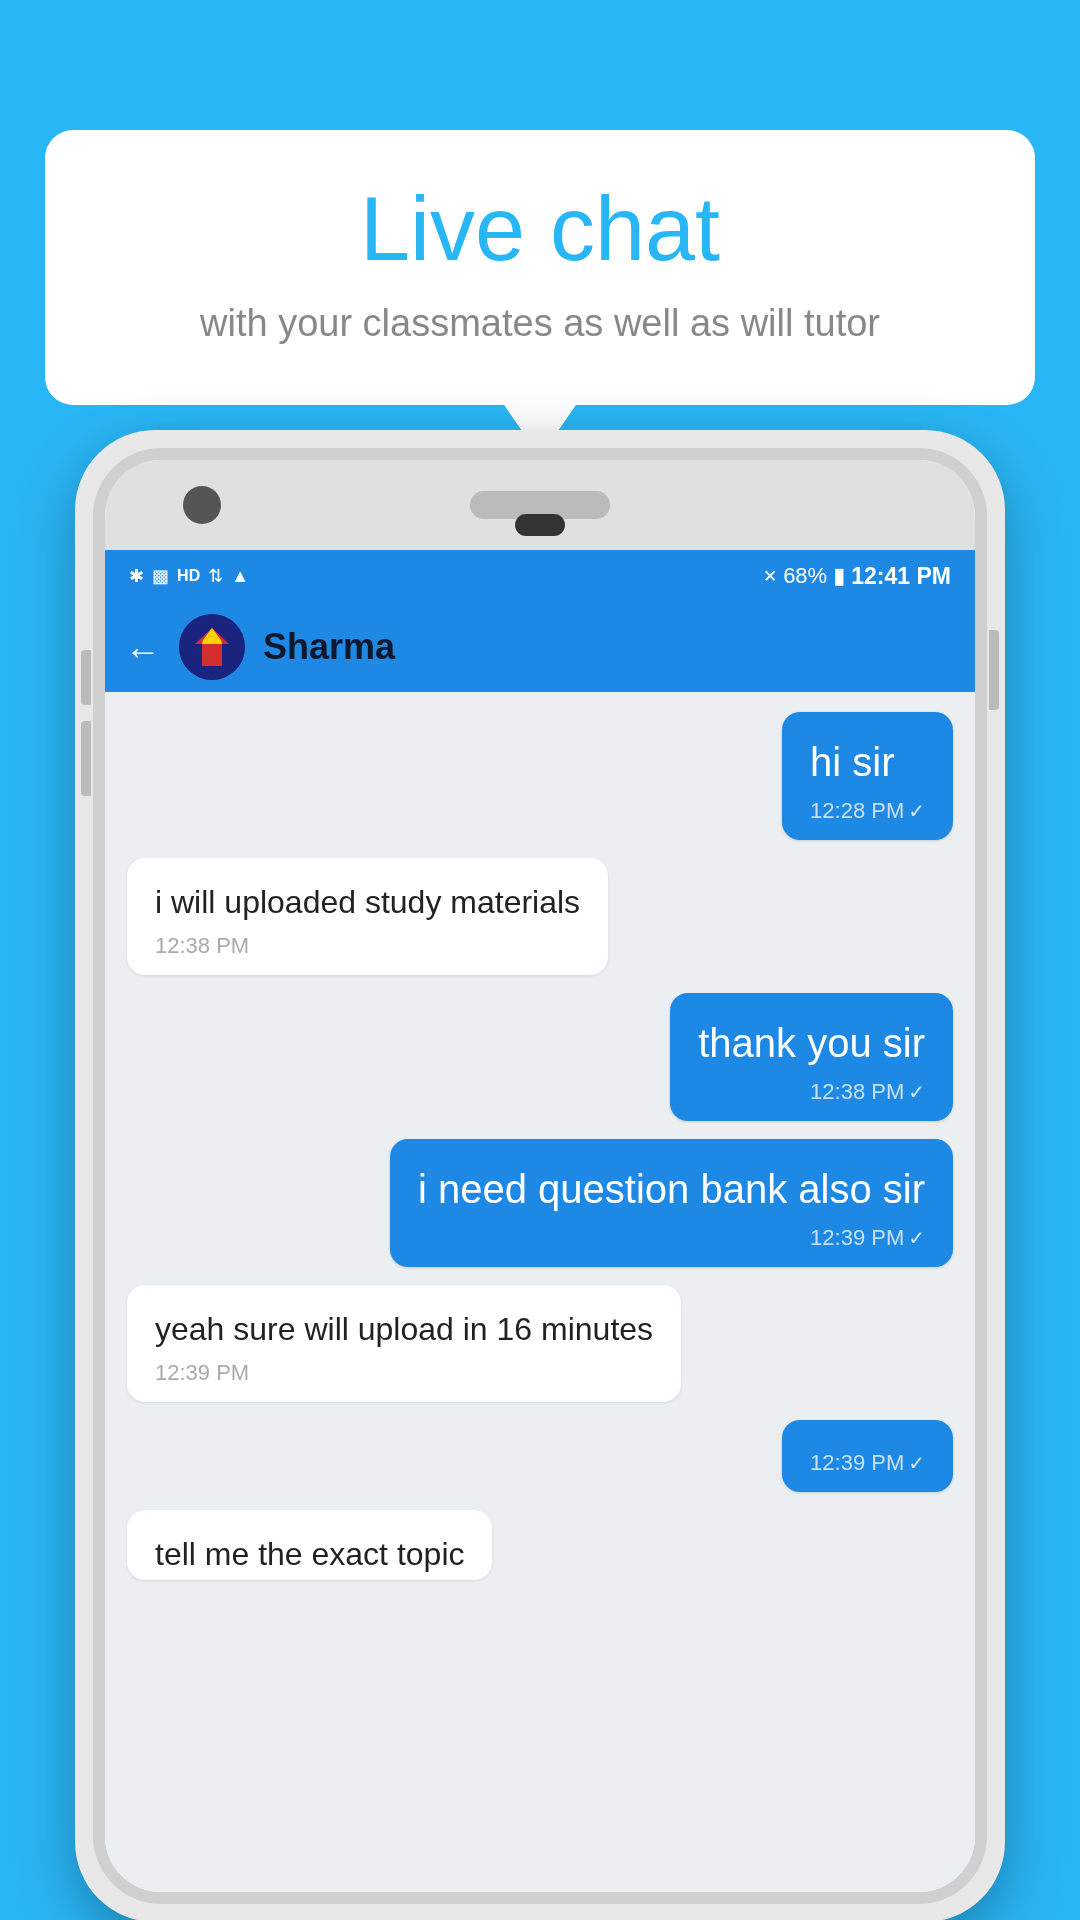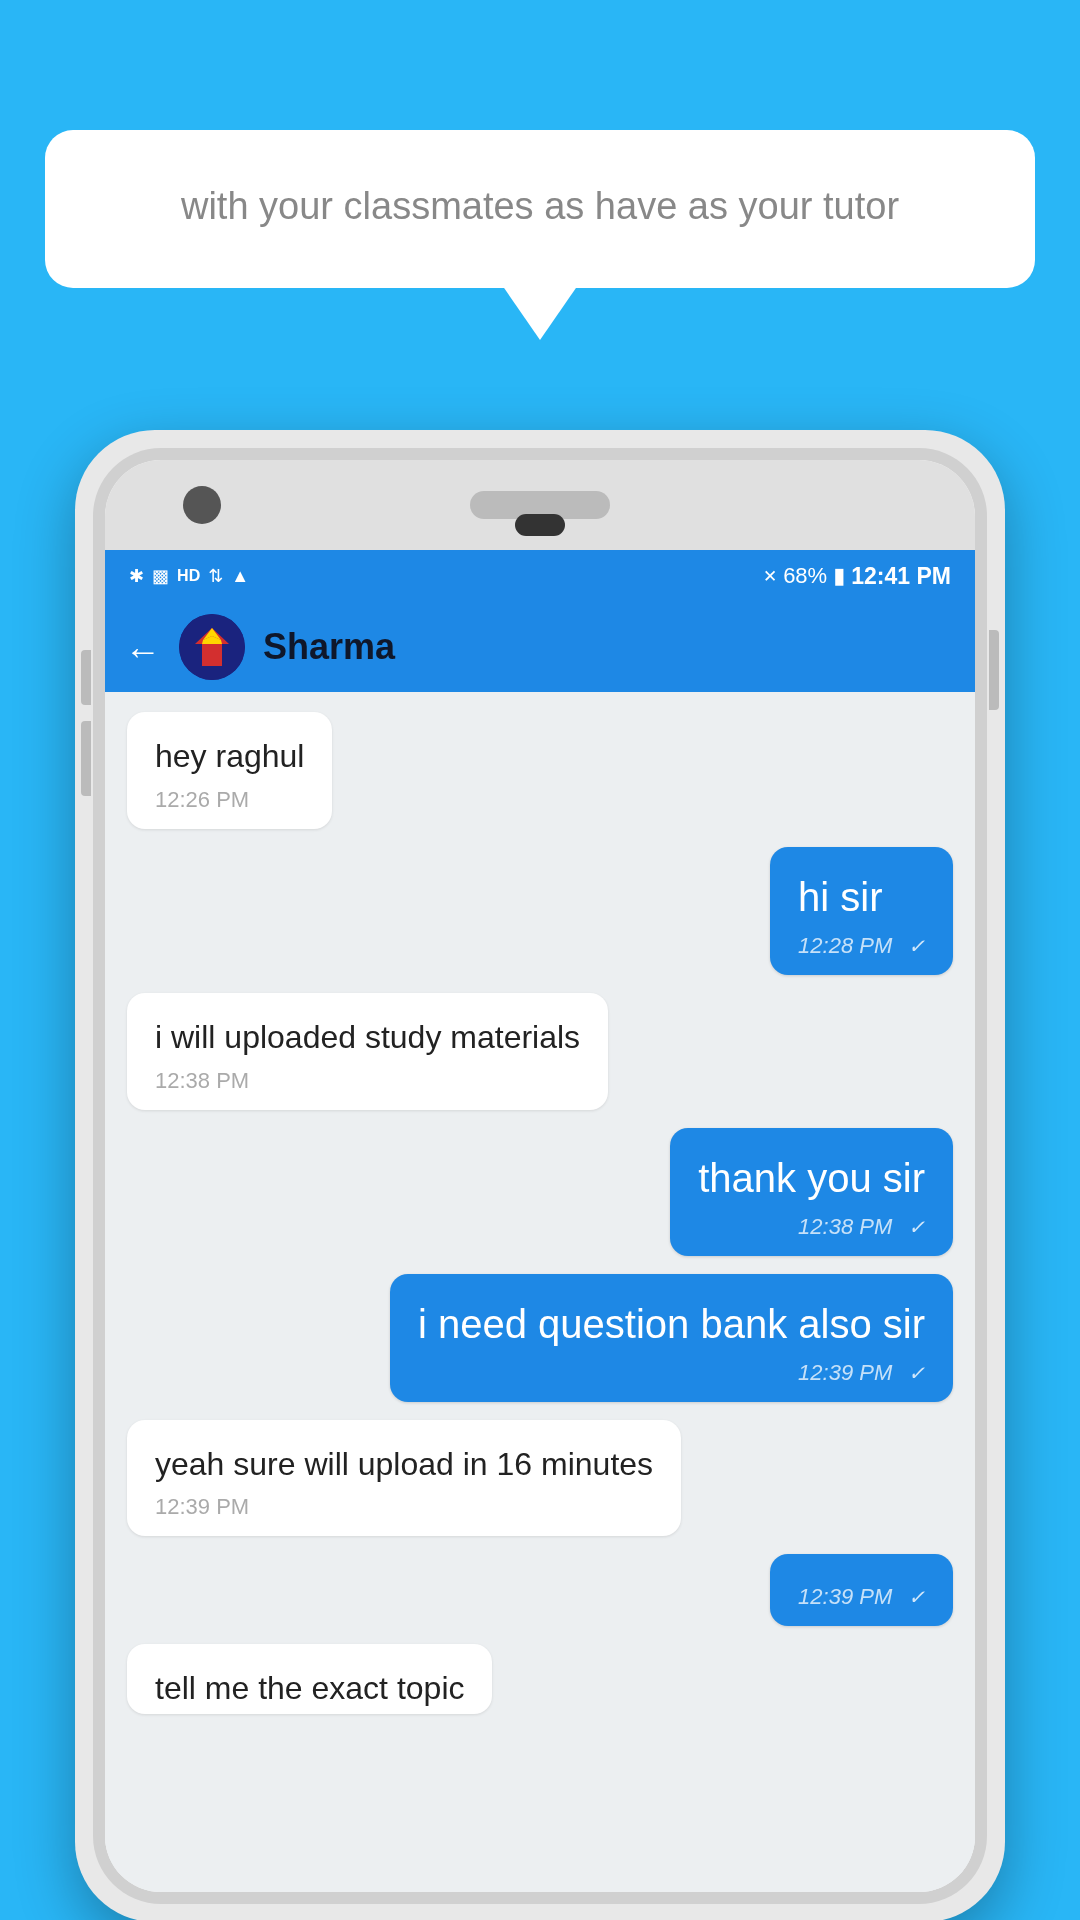--- a/index.html
+++ b/index.html
@@ -253,36 +253,36 @@
       color: #aaa;
       margin-top: 8px;
     }
 
     .msg-time-sent {
       font-size: 22px;
       color: rgba(255,255,255,0.75);
       margin-top: 8px;
       display: flex;
       align-items: center;
-      gap: 16px;
+      gap: 4px;
       justify-content: flex-end;
-      font-style: italic;
     }
 
     .check-mark {
       font-size: 20px;
       color: rgba(255,255,255,0.8);
     }
   </style>
 </head>
 <body>
 
 <div class="speech-bubble-container">
   <div class="speech-bubble">
-    <div class="bubble-subtitle">with your classmates as have as your tutor</div>
+    <div class="bubble-title">Live chat</div>
+    <div class="bubble-subtitle">with your classmates as well as will tutor</div>
   </div>
 </div>
 
 <div class="phone-wrapper">
   <div class="phone-outer">
     <div class="phone-inner">
       <div class="phone-screen-container">
 
         <div class="phone-top-bar">
           <div class="phone-camera"></div>
@@ -316,24 +316,20 @@
                 <polygon points="33,14 50,30 43,30 43,52 23,52 23,30 16,30" fill="#d32f2f"></polygon>
                 <polygon points="33,14 42,26 33,22 24,26" fill="#ffd600"></polygon>
                 <polygon points="24,26 33,22 42,26 43,30 23,30" fill="#ffd600"></polygon>
               </svg>
             </div>
             <span class="contact-name">Sharma</span>
           </div>
 
           <div class="chat-body">
 
-            <div class="msg-received">
-              <div class="msg-text-received">hey raghul</div>
-              <div class="msg-time-received">12:26 PM</div>
-            </div>
 
             <div class="msg-sent">
               <div class="msg-text-sent">hi sir</div>
               <div class="msg-time-sent">
                 <span>12:28 PM</span>
                 <span class="check-mark">✓</span>
               </div>
             </div>
 
             <div class="msg-received">

